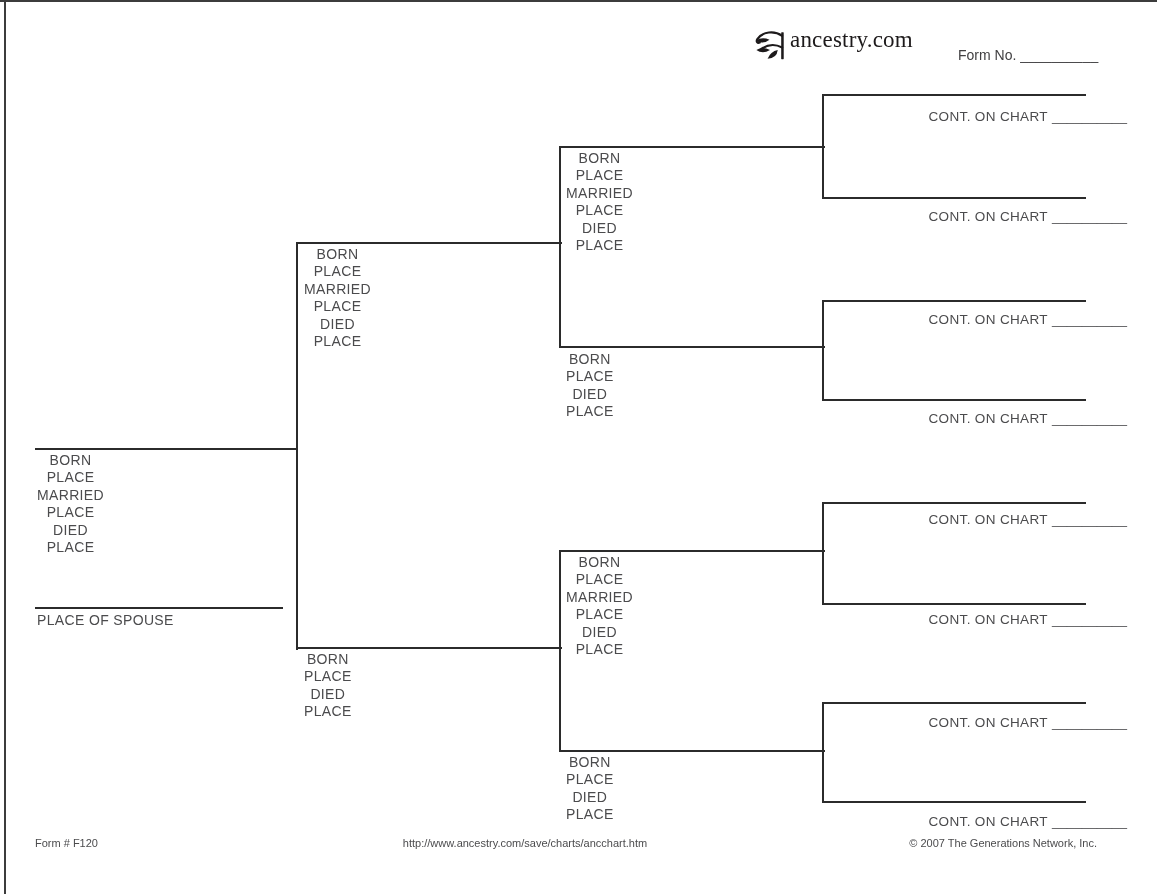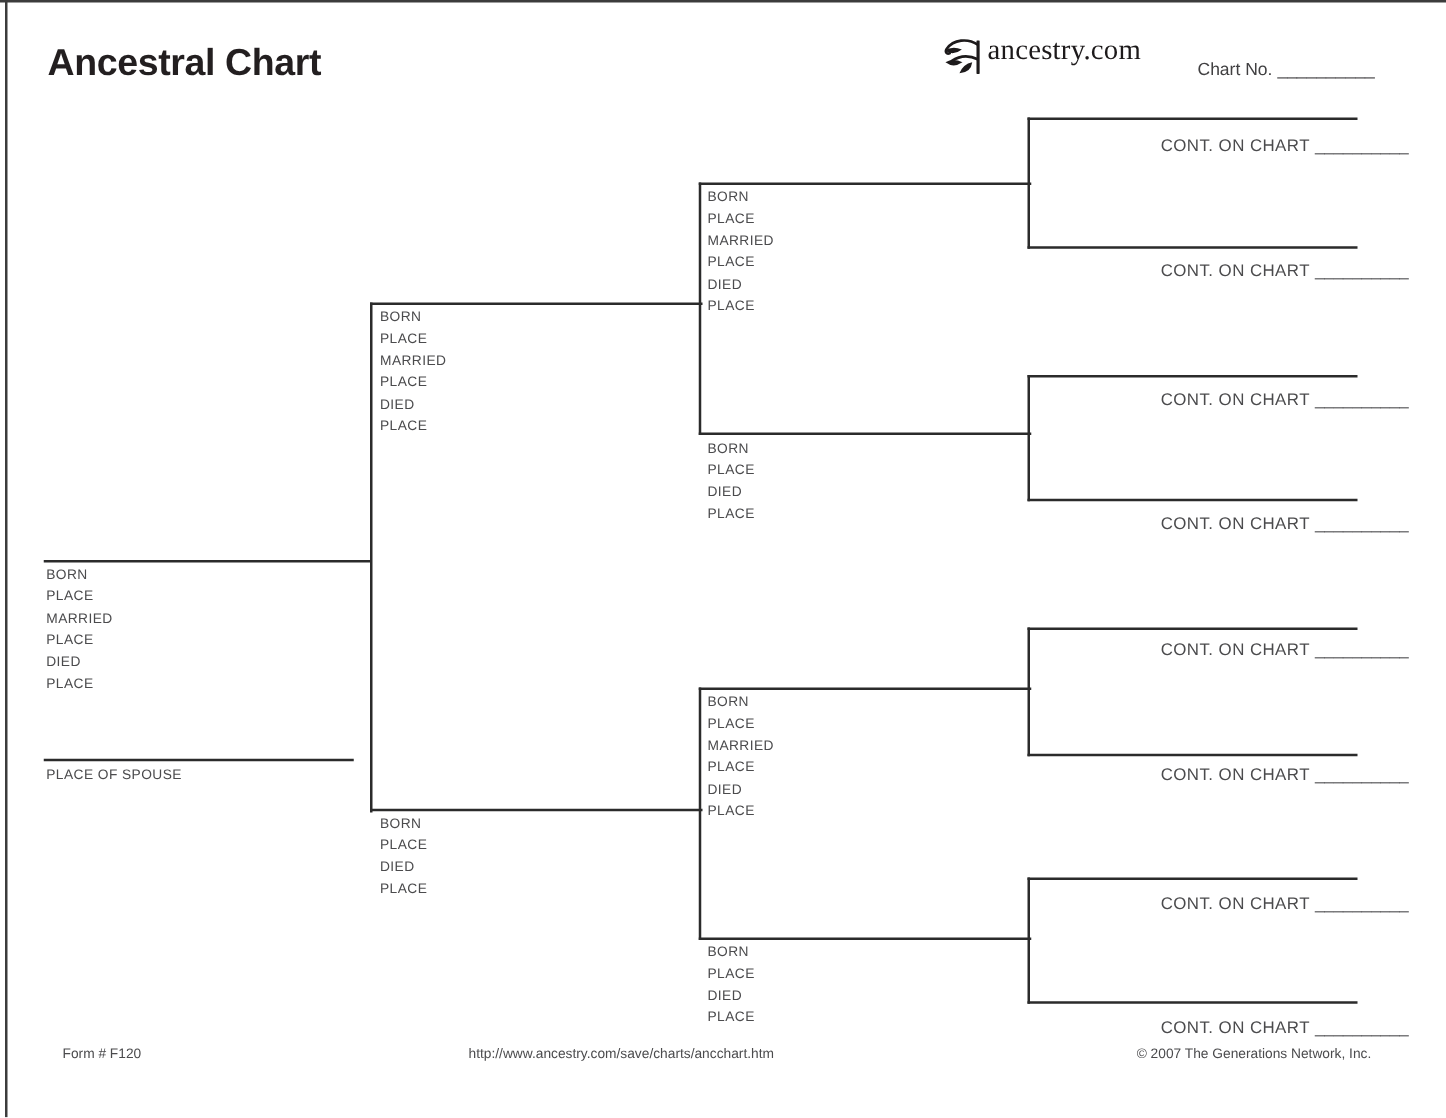--- a/index.html
+++ b/index.html
@@ -26,63 +26,62 @@
   .reference { position:absolute; left:38px; top:123px; font-size:13.5px; color:#3e3e40; line-height:18px; }
   .ref-line3 { margin-top:13px; padding-left:65px; }
 
   .blank { margin-left:4px; letter-spacing:0; white-space:nowrap; }
 
   .hline { position:absolute; height:2px; background:#2b2b2b; }
   .vline { position:absolute; width:2px;  background:#2b2b2b; }
   .thin  { height:1.5px; }
 
   .fields {
-    position:absolute; font-size:11px; color:#4b4b4d;
-    line-height:17.4px; letter-spacing:0.35px; white-space:nowrap;
+    position:absolute; font-size:14px; color:#4b4b4d;
+    line-height:17.4px; letter-spacing:0.35px; white-space:nowrap;text-align:center;
   }
   .field-line { white-space:nowrap; }
 
   .cont {
     position:absolute; right:30px; text-align:right;
     font-size:13.5px; color:#4b4b4d; letter-spacing:0.35px; white-space:nowrap;
   }
 
   .footer-item { position:absolute; top:837px; font-size:11px; color:#4b4b4d; }
-  .footer-form { left:50px;text-align:center; }
-  .footer-url  { left:0; width:994px; text-align:center; }
+  .footer-form { left:35px;text-align:center; }
+  .footer-url  { left:0; width:994px; text-align:center;padding-left:28px; }
   .footer-copy { right:60px; }
 </style>
 </head>
 <body>
 
 <div class="page">
 
   <div class="frame-top"></div>
   <div class="frame-left"></div>
 
-  <h1 class="title">Ancestral Chart</h1>
 
   <div class="logo">
     <svg width="37" height="37" viewBox="0 0 38 38">
       <g fill="none" stroke="#1d1a1b" stroke-width="2.2" stroke-linecap="round">
         <path d="M32 9 C 24 3.5, 12 4.5, 6.5 12.5 C 5 15, 6.5 17, 9 16"></path>
         <path d="M32 21 C 25 17.5, 17 18, 10.5 22.5"></path>
       </g>
       <g fill="#1d1a1b">
         <path d="M5 14 Q 11 9.5 19 13 Q 12 18.5 5 14 Z"></path>
         <path d="M5.5 23.5 Q 12 19.5 19.5 23.5 Q 12 28.5 5.5 23.5 Z"></path>
         <path d="M17 32.5 Q 20 25 27.5 23.5 Q 26.5 32 17 32.5 Z"></path>
         <rect x="31" y="5.5" width="2.6" height="27.5" rx="0.5"></rect>
       </g>
     </svg>
     <span class="logo-text">ancestry.com</span>
   </div>
 
   <div class="chart-no">
-    <span>Chart No.</span><span class="blank">__________</span>
+    <span>Form No.</span><span class="blank">__________</span>
   </div>
 
 
   <div class="hline" style="left:35px;top:448px;width:262px"></div>
   <div class="fields" style="left:37px;top:452px">
       <div class="field-line">BORN</div>
       <div class="field-line">PLACE</div>
       <div class="field-line">MARRIED</div>
       <div class="field-line">PLACE</div>
       <div class="field-line">DIED</div>

